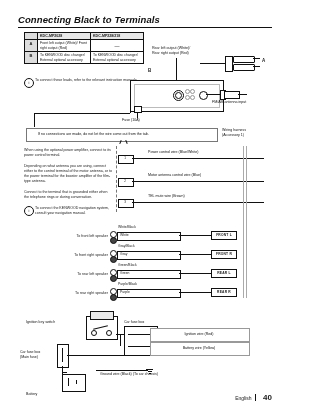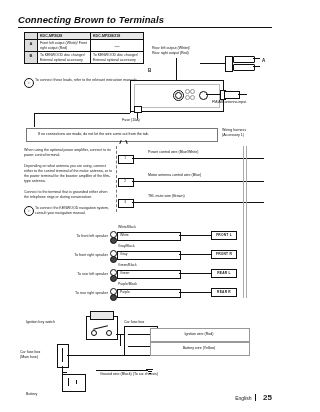--- a/index.html
+++ b/index.html
@@ -57,21 +57,21 @@
                vertical-align:-1px;margin:0 2px;}
 
   .para{position:absolute;font-size:3.6px;line-height:1.42;white-space:pre-line;}
   .circ{position:absolute;border:.7px solid #111;border-radius:50%;}
 </style>
 </head>
 <body>
 
 <div class="page">
 
-  <div class="title">Connecting Brown to Terminals</div>
+  <div class="title">Connecting Black to Terminals</div>
   <div class="title-rule"></div>
 
   <table class="tbl">
     <tbody>
         <tr>
       <td class="mk"></td>
       <td class="hd">KDC-MP2028</td>
       <td class="hd">KDC-MP228/218</td>
     </tr>
     <tr>
@@ -243,16 +243,16 @@
 
   <div class="ln lnh" style="left:96px;top:370px;width:52px;"></div>
   <div class="lbl" style="left:100px;top:372px;">Ground wire (Black) (To car chassis)</div>
   <div class="ln lnh" style="left:146px;top:369px;width:7px;"></div>
   <div class="ln lnh" style="left:147.5px;top:371px;width:4px;"></div>
   <div class="ln lnh" style="left:148.5px;top:373px;width:2px;"></div>
 
   <div class="footer">
     <span>English</span>
     <span class="bar"></span>
-    <span class="pg">25</span>
+    <span class="pg">40</span>
   </div>
 
 </div>
 
 </body></html>

